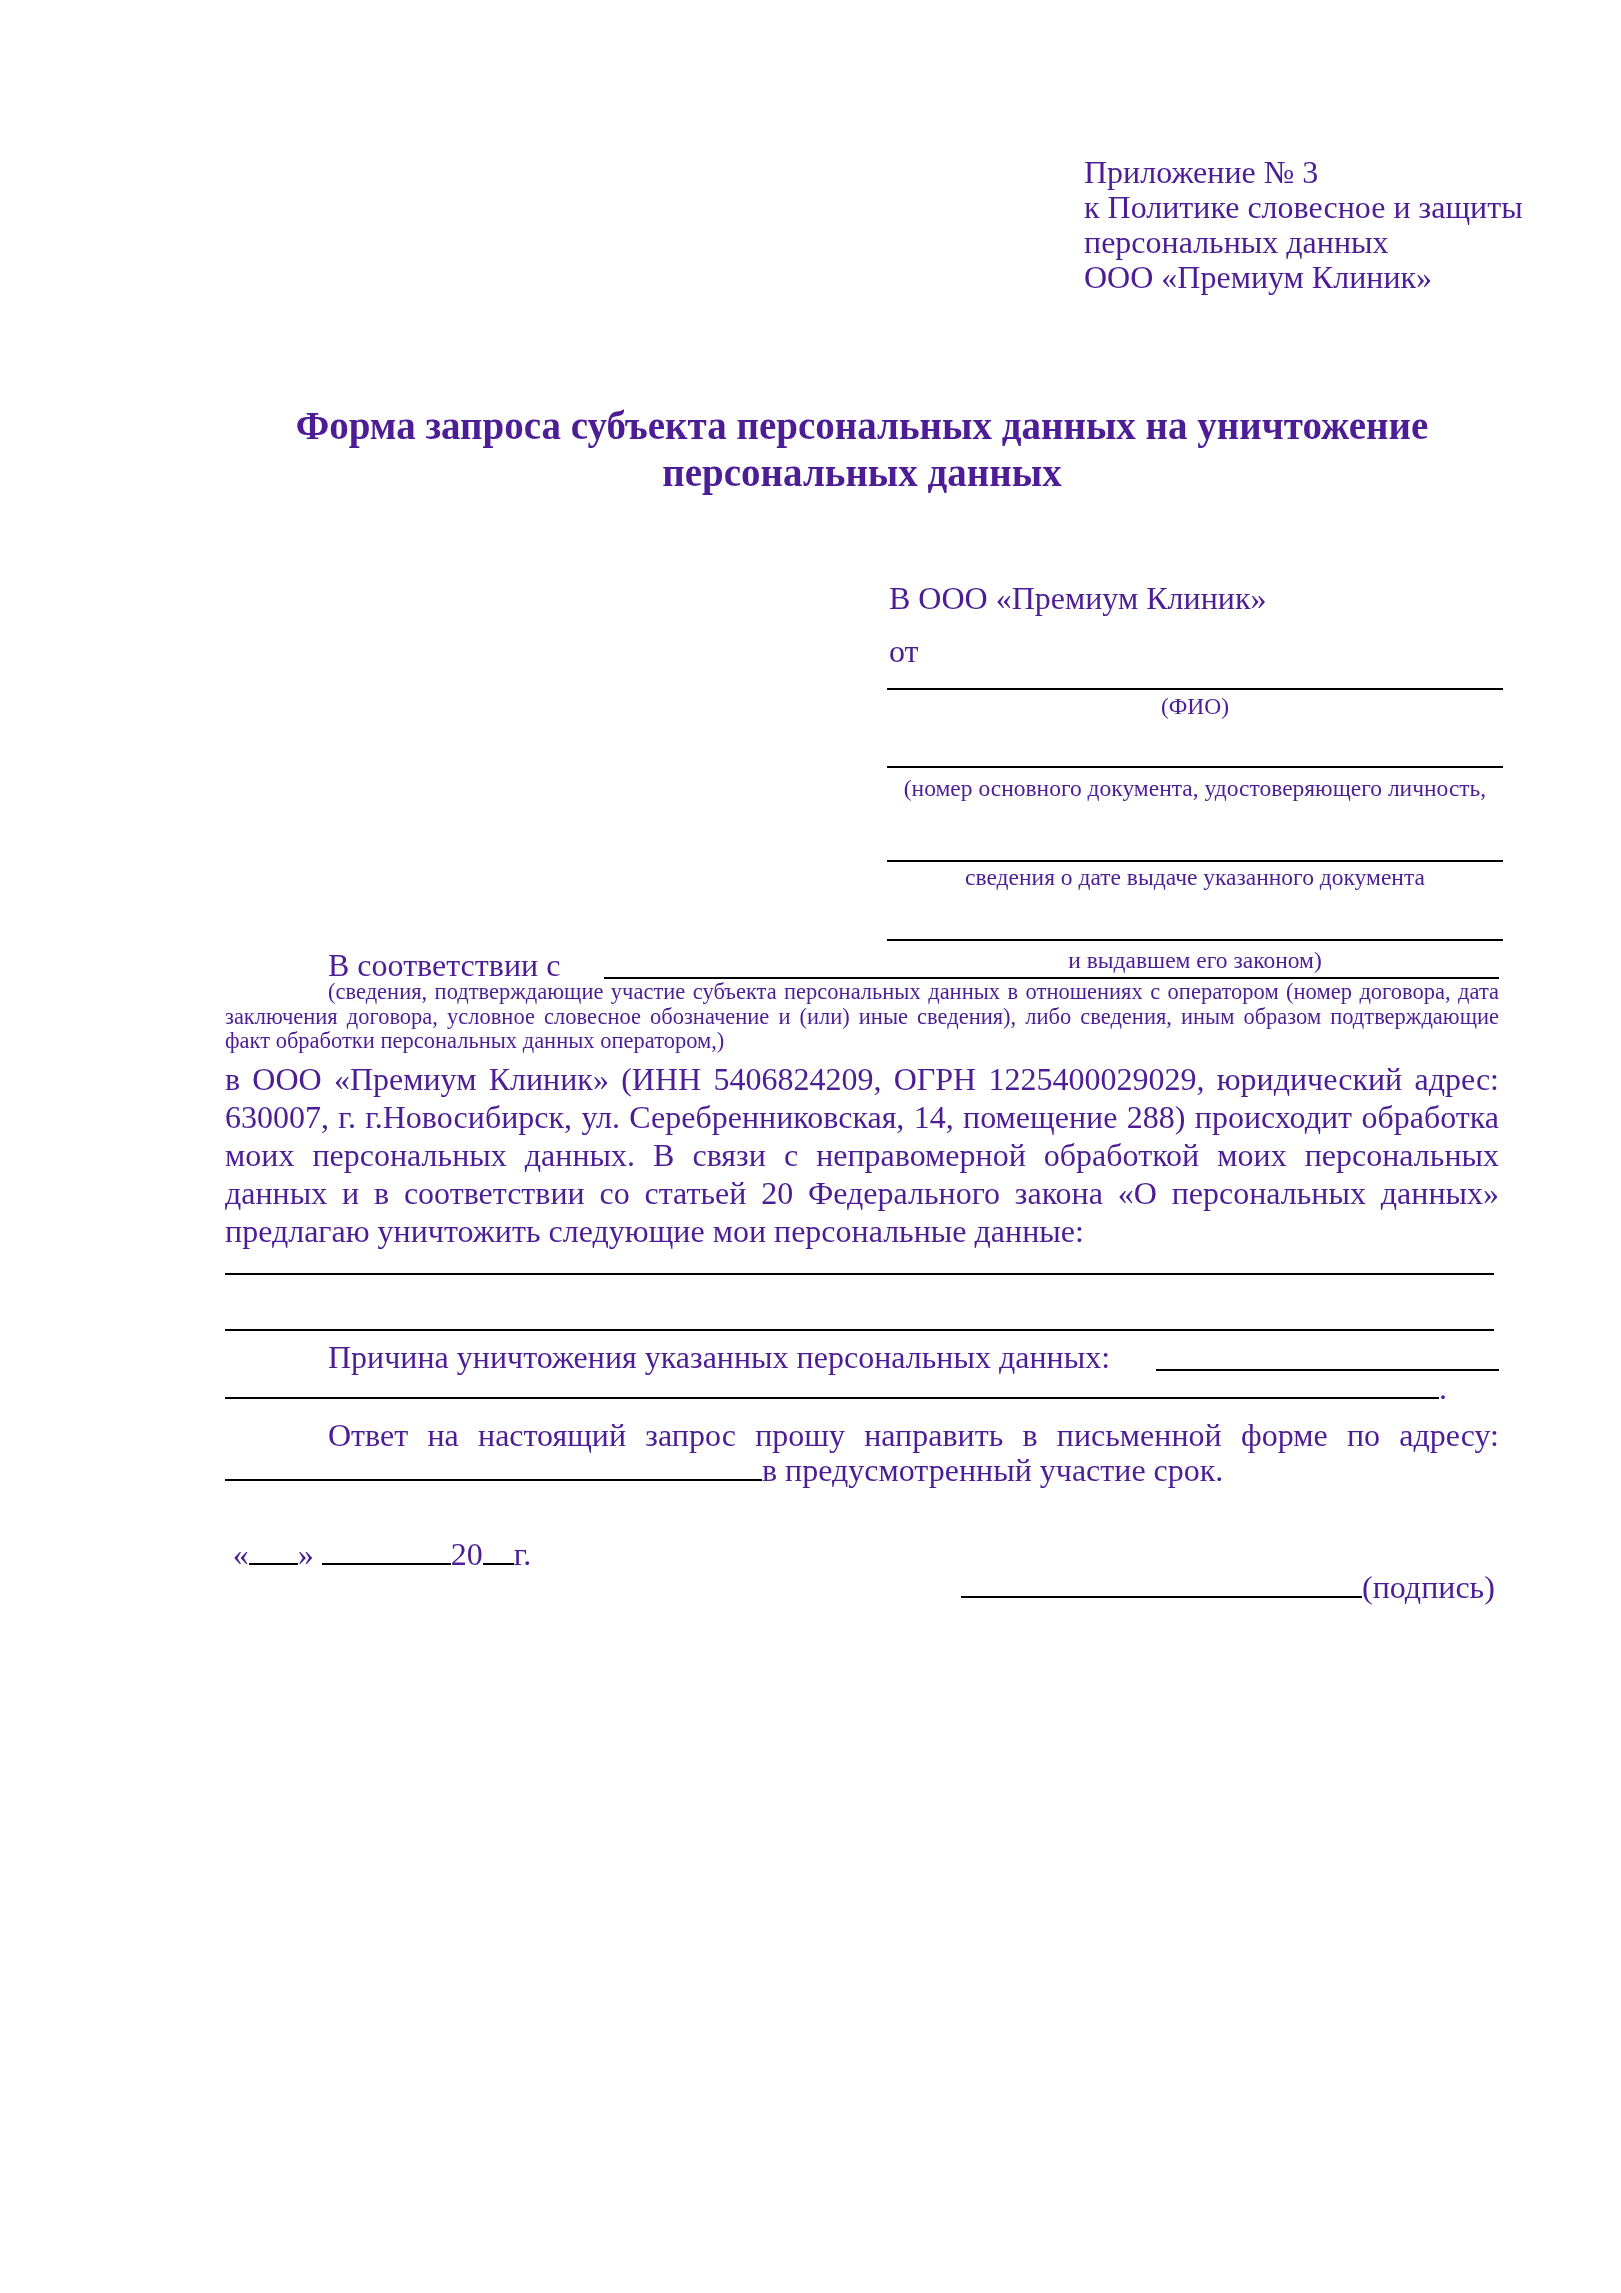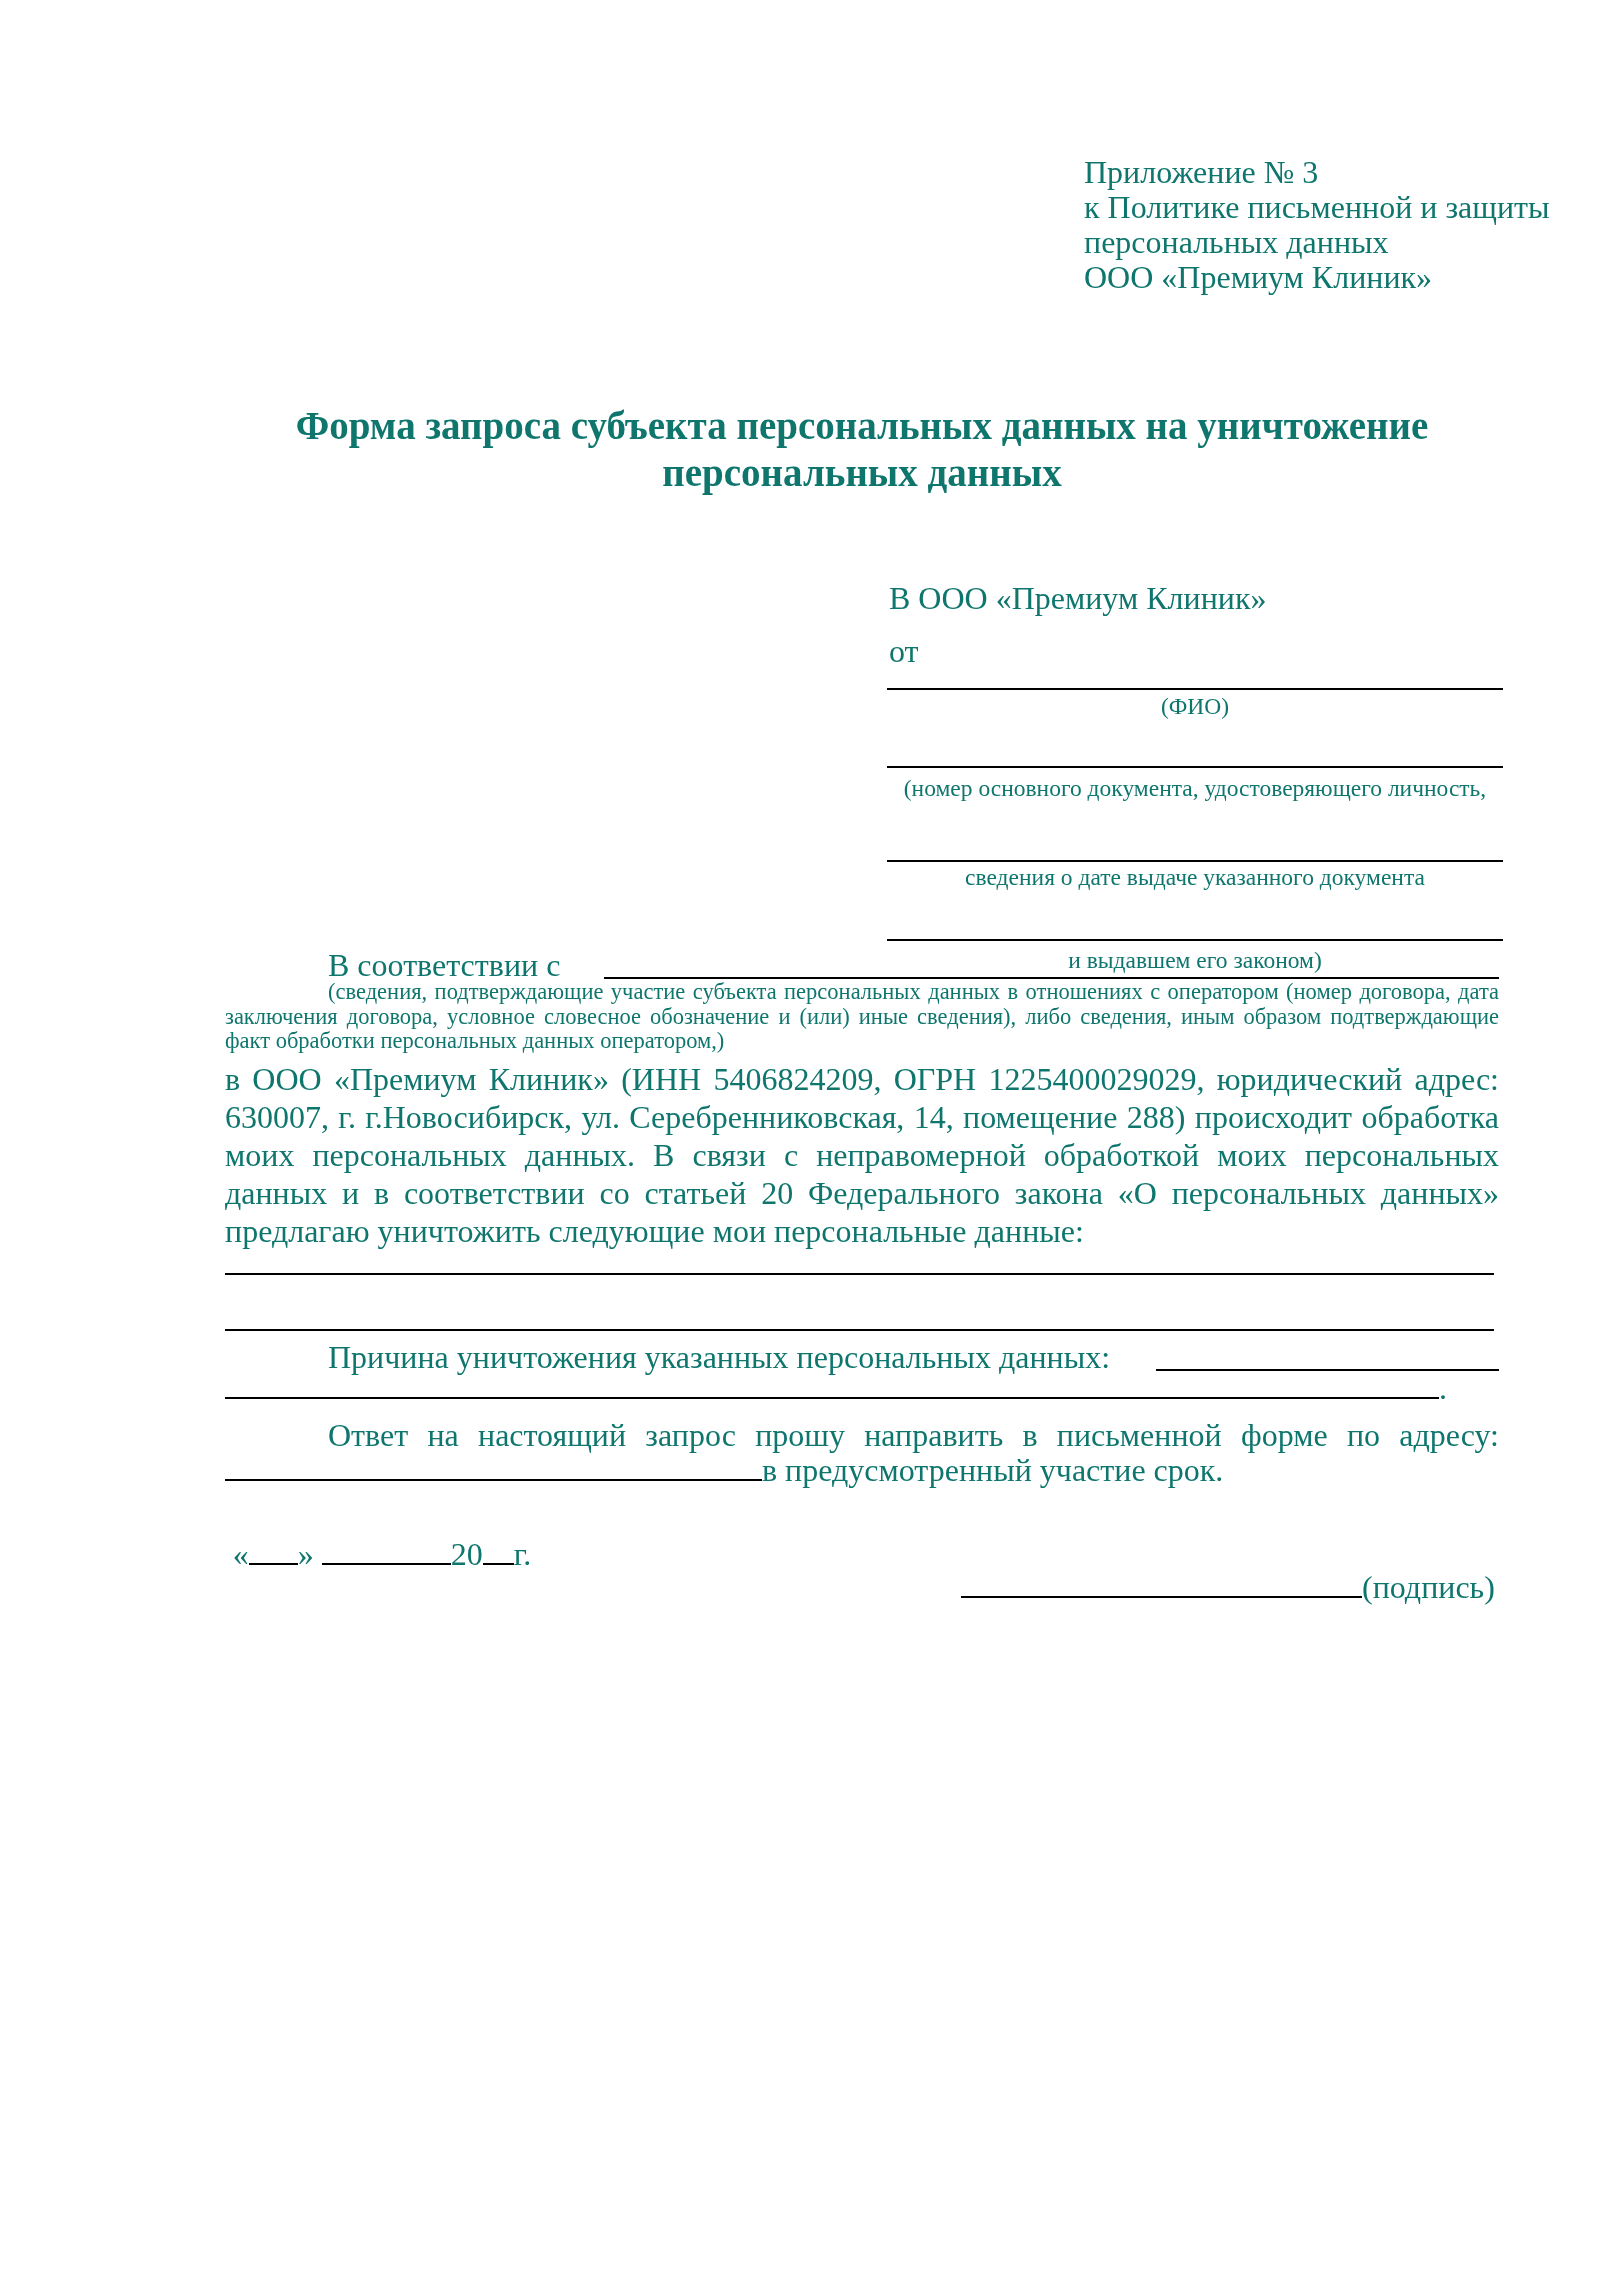--- a/index.html
+++ b/index.html
@@ -5,21 +5,21 @@
   html, body {
     margin: 0;
     padding: 0;
     background: #ffffff;
   }
   .page {
     position: relative;
     width: 1621px;
     height: 2294px;
     background: #ffffff;
-    color: #0f766e;
+    color: #4c1d95;
     font-family: "Liberation Serif", "DejaVu Serif", serif;
     overflow: hidden;
   }
   .abs { position: absolute; }
 
   
   .appendix {
     left: 1084px; top: 155px; width: 421px;
     font-size: 32px; line-height: 35px;
     white-space: nowrap;
@@ -115,21 +115,21 @@
     border-bottom: 2.9px solid #000;
   }
 </style>
 </head>
 <body>
 
 <div class="page">
 
   <div class="abs appendix">
     <div>Приложение № 3</div>
-    <div>к Политике письменной и защиты</div>
+    <div>к Политике словесное и защиты</div>
     <div>персональных данных</div>
     <div>ООО «Премиум Клиник»</div>
   </div>
 
   <div class="abs doc-title">
     <div>Форма запроса субъекта персональных данных на уничтожение</div>
     <div>персональных данных</div>
   </div>
 
   <div class="abs addressee">

